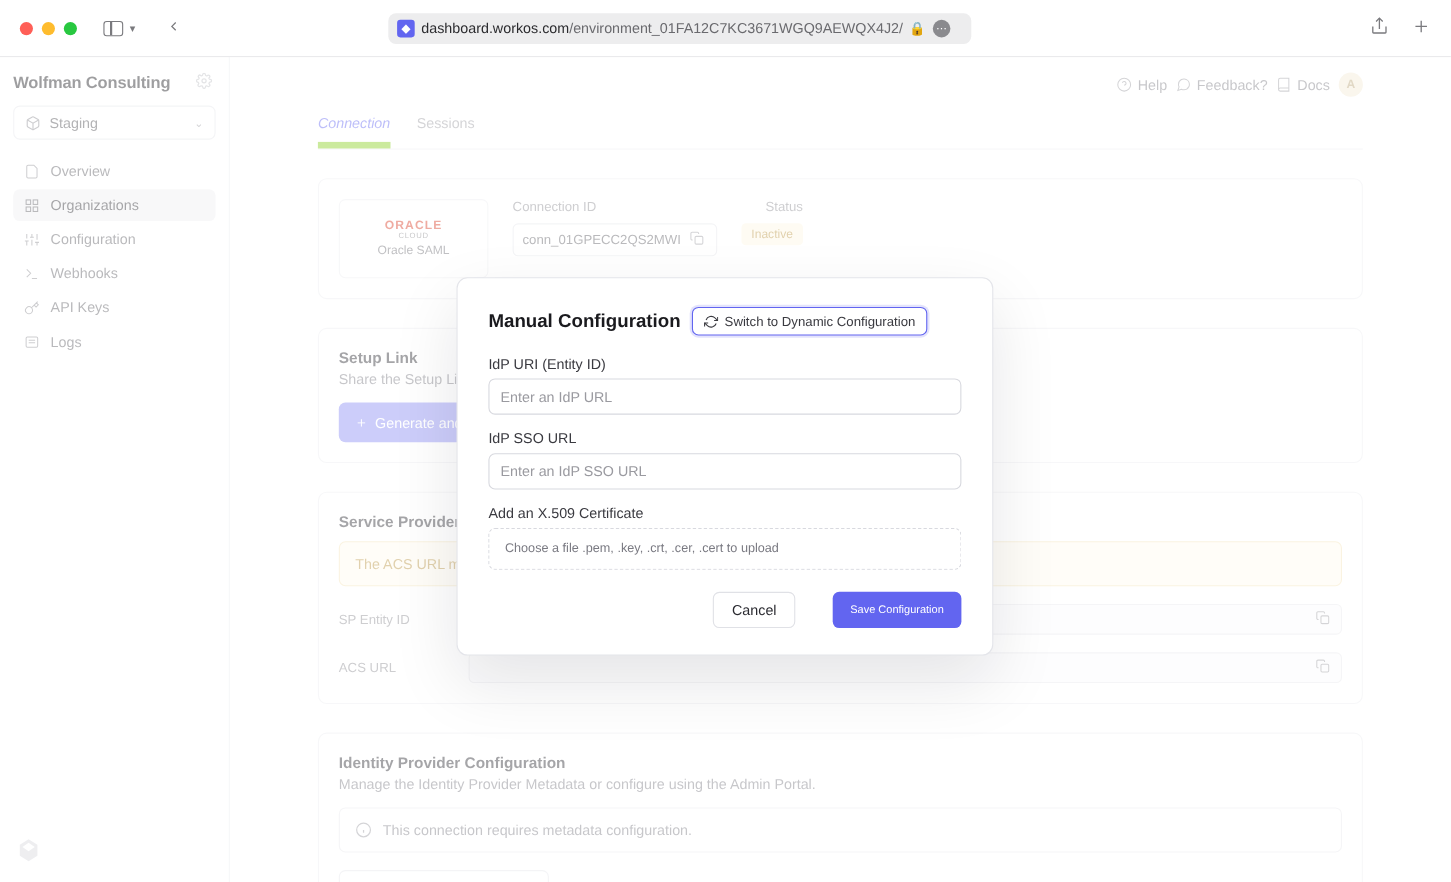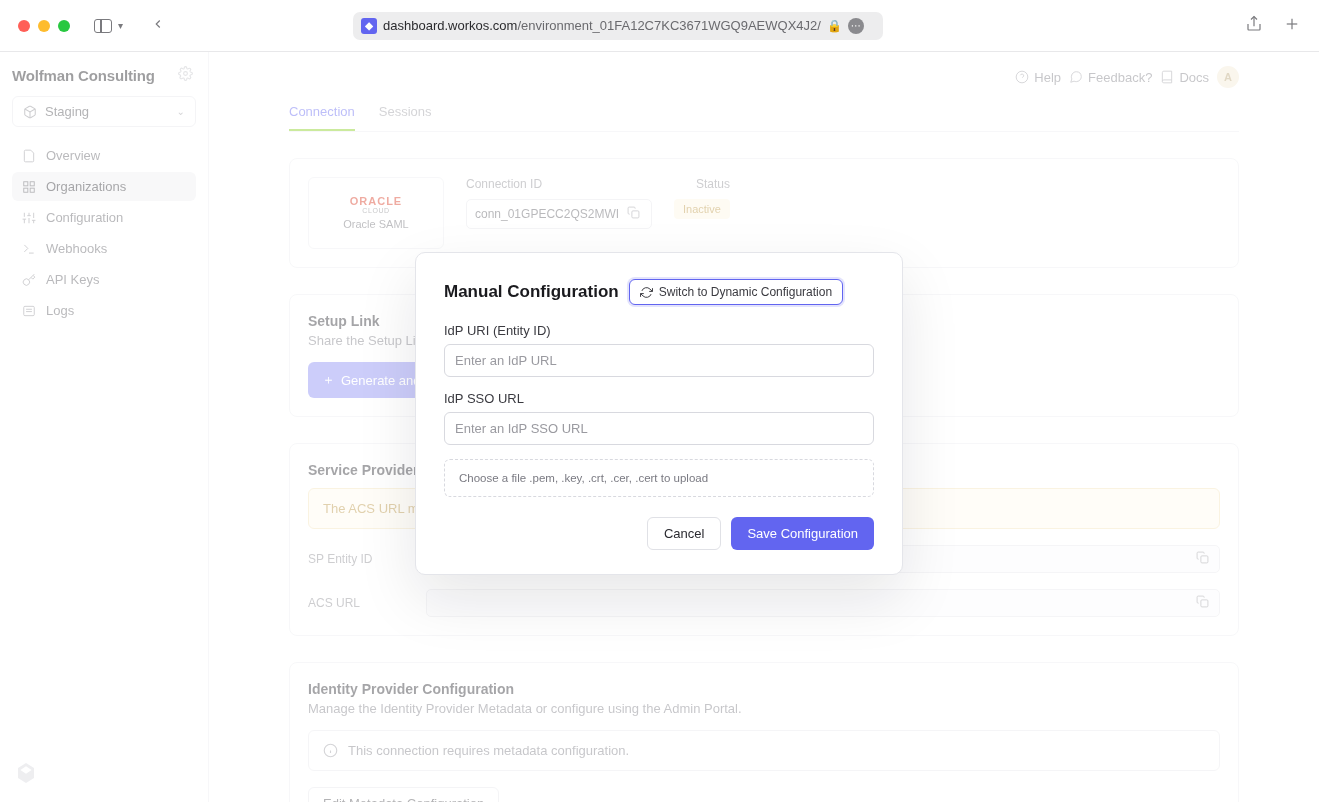--- a/index.html
+++ b/index.html
@@ -88,21 +88,21 @@
 
 
 .main { flex:1; padding: 0 80px 40px 80px; overflow:hidden; }
 .topnav { display:flex; justify-content:flex-end; align-items:center; gap:8px; padding:14px 0; color:#7b7b82; font-size:13px; }
 .topnav .link { display:flex; align-items:center; gap:5px; cursor:pointer; }
 .topnav svg { width:14px; height:14px; stroke:#9a9aa0; fill:none; stroke-width:1.6; }
 .avatar { width:22px; height:22px; border-radius:50%; background:#f2e9d4; color:#b8a376; display:flex; align-items:center; justify-content:center; font-size:11px; font-weight:600; }
 
 .tabs { display:flex; gap:24px; border-bottom:1px solid #ecedf0; margin-top:2px; }
 .tab { padding:0 0 10px 0; font-size:13px; color:#9a9aa0; cursor:pointer; }
-.tab.active { color:#6265f0; border-bottom: 2px solid #84cc16; font-weight:500; }
+.tab.active { color:#6265f0; border-bottom: 6px solid #84cc16; font-weight:500;font-style:italic; }
 
 .card { border:1px solid #ecedf0; border-radius:8px; padding:18px 18px; margin-top:26px; }
 
 .conn-head { display:flex; gap:22px; align-items:flex-start; }
 .provider-box { border:1px solid #ecedf0; border-radius:6px; width:136px; height:72px; display:flex; flex-direction:column; align-items:center; justify-content:center; gap:4px; }
 .oracle-logo { color:#d83821; font-size:11px; font-weight:700; letter-spacing:1px; font-family: Arial, sans-serif; }
 .oracle-cloud { font-size:7px; color:#7a7a7e; letter-spacing:0.6px; }
 .provider-name { font-size:11px; color:#6a6a70; }
 
 .field-col { display:flex; flex-direction:column; gap:8px; }
@@ -159,21 +159,21 @@
 
 .dropzone {
   border:1px dashed #d8d9df; border-radius:6px; padding:12px 14px;
   margin-top:6px;
 }
 .dz-title { font-size:13px; font-weight:600; color:#2a2a30; margin-bottom:4px; }
 .dz-sub { font-size:11.5px; color:#7a7a82; }
 
 .modal-actions { display:flex; justify-content:flex-end; gap:10px; margin-top:20px; }
 .btn-cancel { border:1px solid #e0e1e6; background:#fff; color:#2a2a30; border-radius:6px; padding:8px 16px; font-size:13px; font-weight:500; cursor:pointer; }
-.btn-save { border:none; background:#6265f0; color:#fff; border-radius:6px; padding:8px 16px; font-size:13px; font-weight:500; cursor:pointer; }
+.btn-save { border:none; background:#6265f0; color:#fff; border-radius:6px; padding:8px 16px; font-size:10px; font-weight:500; cursor:pointer;margin-left:24px; }
 
 svg { flex-shrink:0; }
 </style>
 </head>
 <body>
 
 <div class="browser-chrome">
   <div class="traffic-lights">
     <div class="traffic-dot dot-red"></div>
     <div class="traffic-dot dot-yellow"></div>
@@ -418,20 +418,21 @@
     <div class="m-label">IdP URI (Entity ID)</div>
     <input class="m-input" placeholder="Enter an IdP URL" style="">
   </div>
 
   <div class="m-group">
     <div class="m-label">IdP SSO URL</div>
     <input class="m-input" placeholder="Enter an IdP SSO URL" style="">
   </div>
 
   <div class="m-group" style="margin-bottom:0;">
+    <div class="m-label">Add an X.509 Certificate</div>
     <div class="dropzone">
       <div class="dz-sub">Choose a file .pem, .key, .crt, .cer, .cert to upload</div>
     </div>
   </div>
 
   <div class="modal-actions">
     <button class="btn-cancel">Cancel</button>
     <button class="btn-save">Save Configuration</button>
   </div>
 </div>

